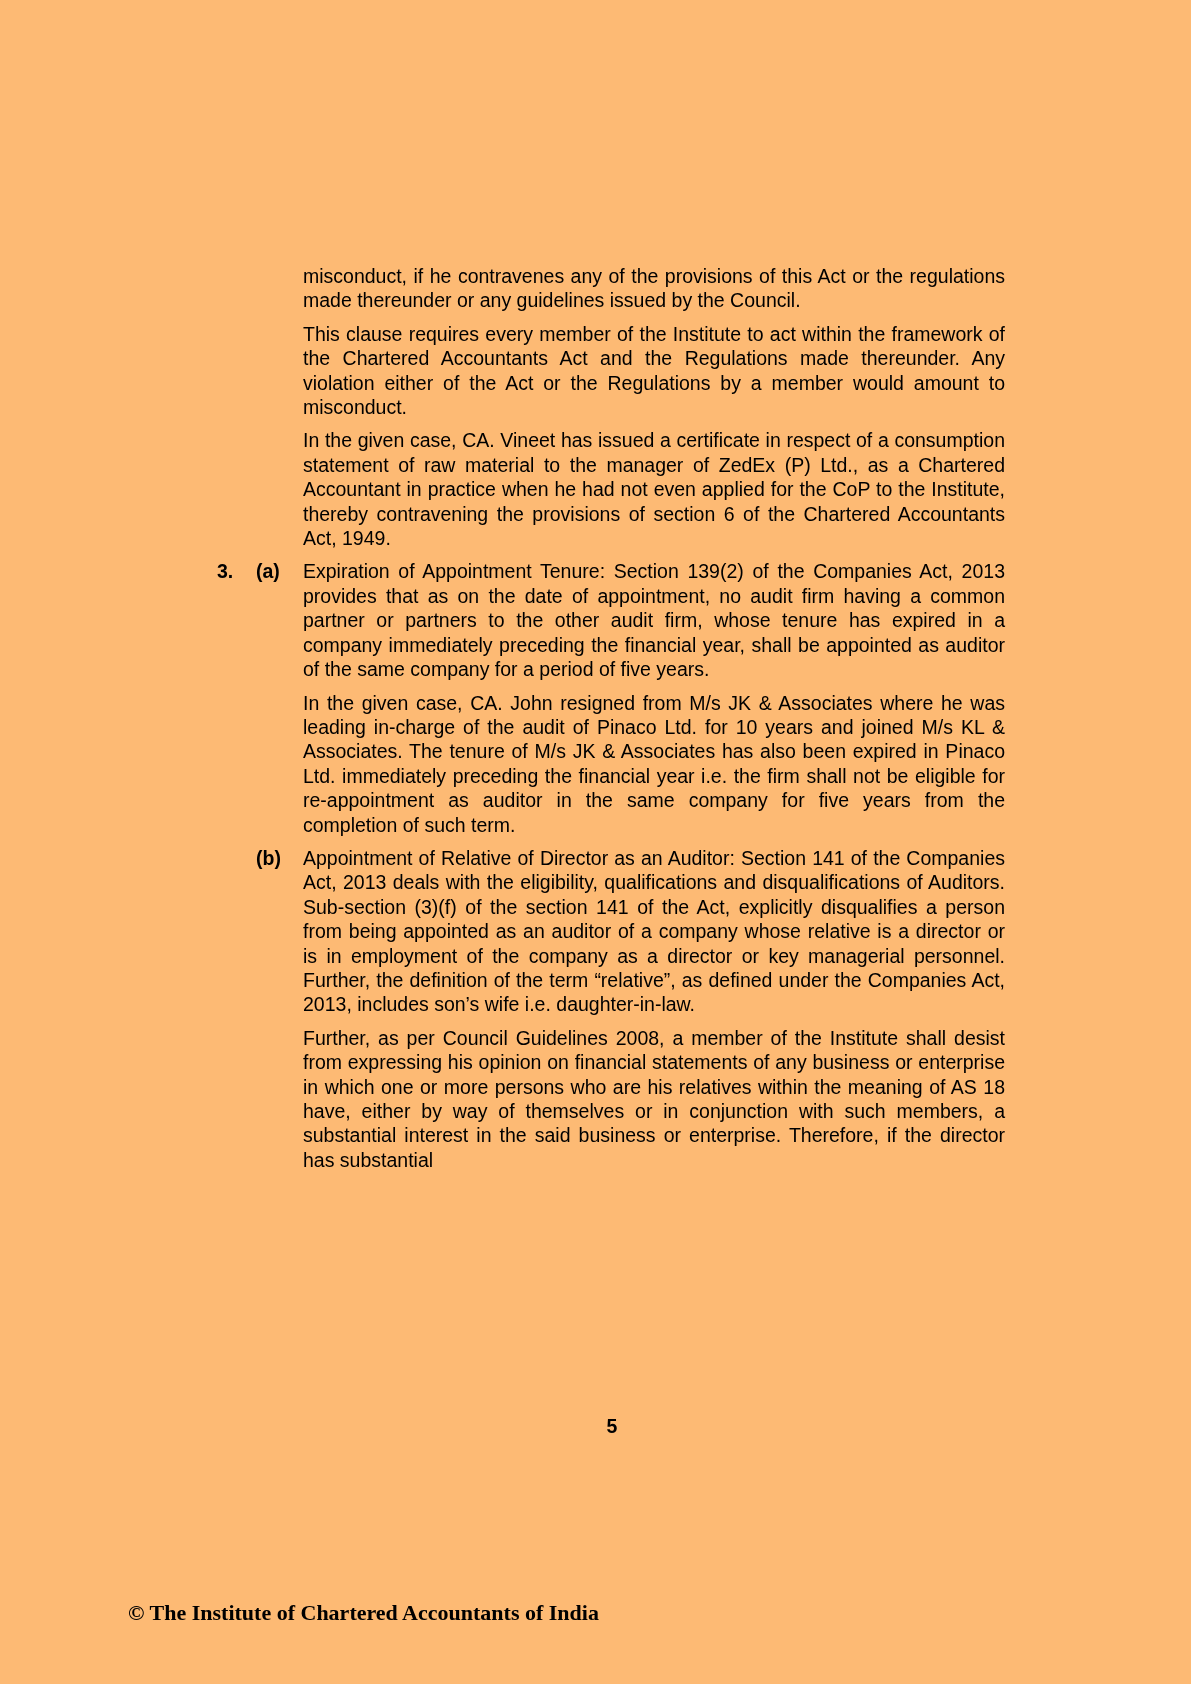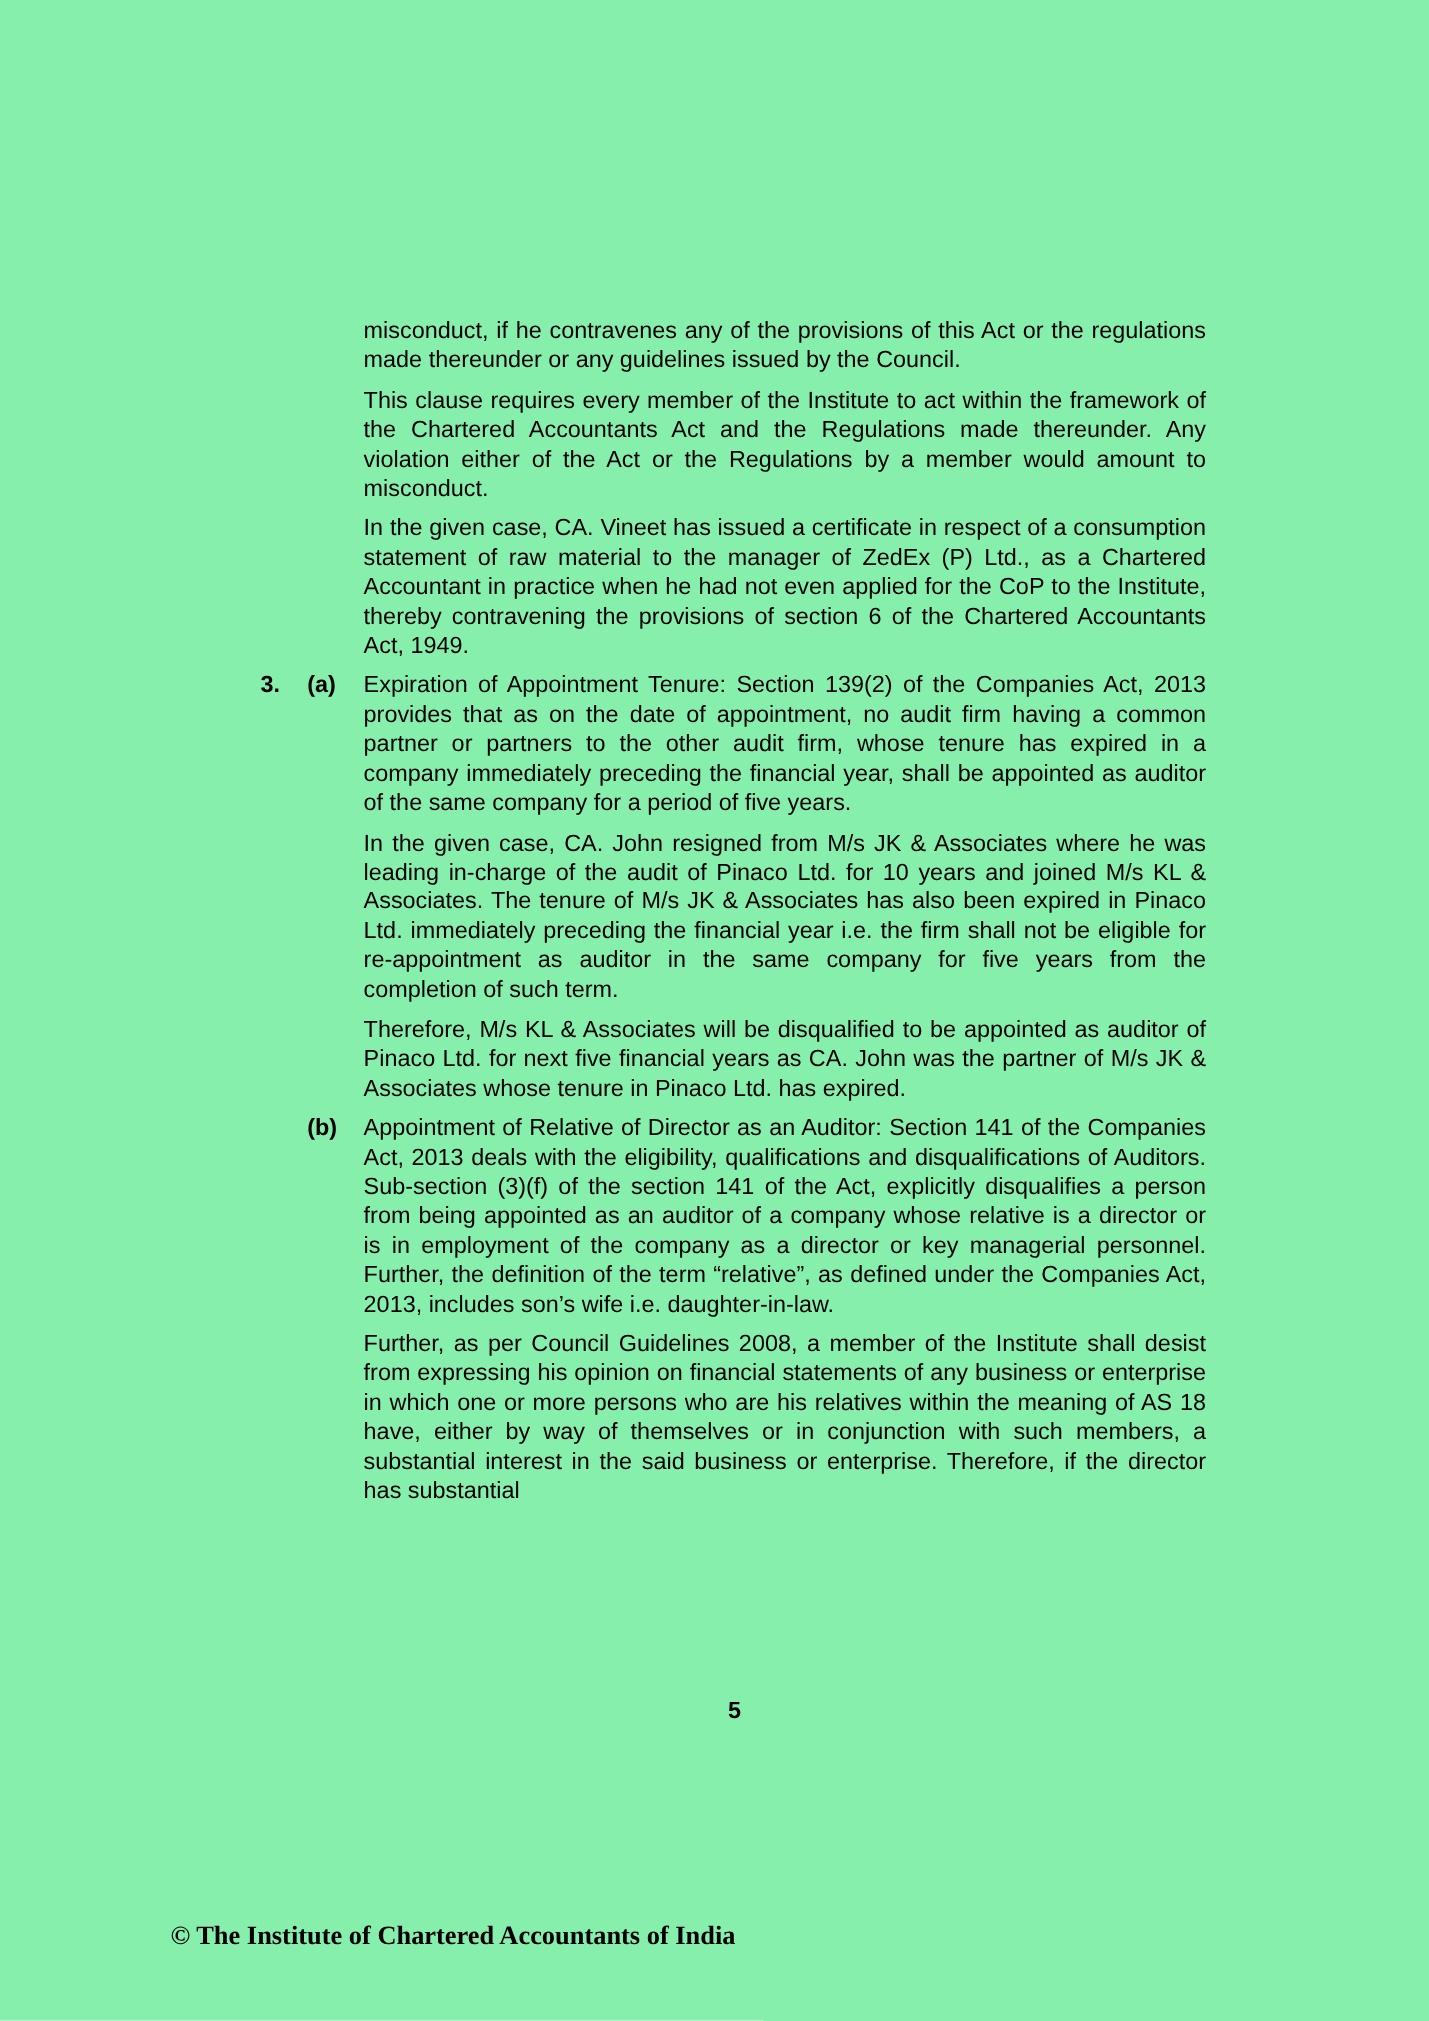--- a/index.html
+++ b/index.html
@@ -1,20 +1,20 @@
 <!DOCTYPE html>
 <html><head>
 <meta charset="utf-8">
 <style>
   html, body { margin: 0; padding: 0; background: #ffffff; }
   .page {
     position: relative;
     width: 1191px;
     height: 1684px;
-    background: #86efac;
+    background: #fdba74;
     color: #000000;
     font-family: "Liberation Sans", sans-serif;
     overflow: hidden;
   }
   .text-block {
     position: absolute;
     left: 303px;
     top: 264px;
     width: 702px;
     font-size: 19.5px;
@@ -36,21 +36,21 @@
     position: absolute;
     left: 612px;
     top: 1415px;
     transform: translateX(-50%);
     font-size: 19.5px;
     font-weight: bold;
     font-family: "Liberation Sans", sans-serif;
   }
   .footer-copyright {
     position: absolute;
-    left: 142px;
+    left: 128px;
     top: 1600px;
     font-family: "Liberation Serif", serif;
     font-weight: bold;
     font-size: 22px;
     white-space: nowrap;
   }
 </style>
 </head>
 <body>
 
@@ -60,21 +60,20 @@
 
     <p>misconduct, if he contravenes any of the provisions of this Act or the regulations made thereunder or any guidelines issued by the Council.</p>
     <p>This clause requires every member of the Institute to act within the framework of the Chartered Accountants Act and the Regulations made thereunder. Any violation either of the Act or the Regulations by a member would amount to misconduct.</p>
     <p>In the given case, CA. Vineet has issued a certificate in respect of a consumption statement of raw material to the manager of ZedEx (P) Ltd., as a Chartered Accountant in practice when he had not even applied for the CoP to the Institute, thereby contravening the provisions of section 6 of the Chartered Accountants Act, 1949.</p>
 
     <div class="item">
       <span class="marker marker-num">3.</span>
       <span class="marker marker-sub">(a)</span>
       <p><b class="lead-head">Expiration of Appointment Tenure:</b> <span>Section 139(2) of the Companies Act, 2013 provides that as on the date of appointment, no audit firm having a common partner or partners to the other audit firm, whose tenure has expired in a company immediately preceding the financial year, shall be appointed as auditor of the same company for a period of five years.</span></p>
       <p>In the given case, CA. John resigned from M/s JK &amp; Associates where he was leading in-charge of the audit of Pinaco Ltd. for 10 years and joined M/s KL &amp; Associates. The tenure of M/s JK &amp; Associates has also been expired in Pinaco Ltd. immediately preceding the financial year i.e. the firm shall not be eligible for re-appointment as auditor in the same company for five years from the completion of such term.</p>
-      <p>Therefore, M/s KL &amp; Associates will be disqualified to be appointed as auditor of Pinaco Ltd. for next five financial years as CA. John was the partner of M/s JK &amp; Associates whose tenure in Pinaco Ltd. has expired.</p>
     </div>
 
     <div class="item">
       <span class="marker marker-sub">(b)</span>
       <p><b class="lead-head">Appointment of Relative of Director as an Auditor:</b> <span>Section 141 of the Companies Act, 2013 deals with the eligibility, qualifications and disqualifications of Auditors. Sub-section (3)(f) of the section 141 of the Act, explicitly disqualifies a person from being appointed as an auditor of a company whose relative is a director or is in employment of the company as a director or key managerial personnel. Further, the definition of the term “relative”, as defined under the Companies Act, 2013, includes son’s wife i.e. daughter-in-law.</span></p>
       <p>Further, as per Council Guidelines 2008, a member of the Institute shall desist from expressing his opinion on financial statements of any business or enterprise in which one or more persons who are his relatives within the meaning of AS 18 have, either by way of themselves or in conjunction with such members, a substantial interest in the said business or enterprise. Therefore, if the director has substantial</p>
     </div>
 
   </div>
 

